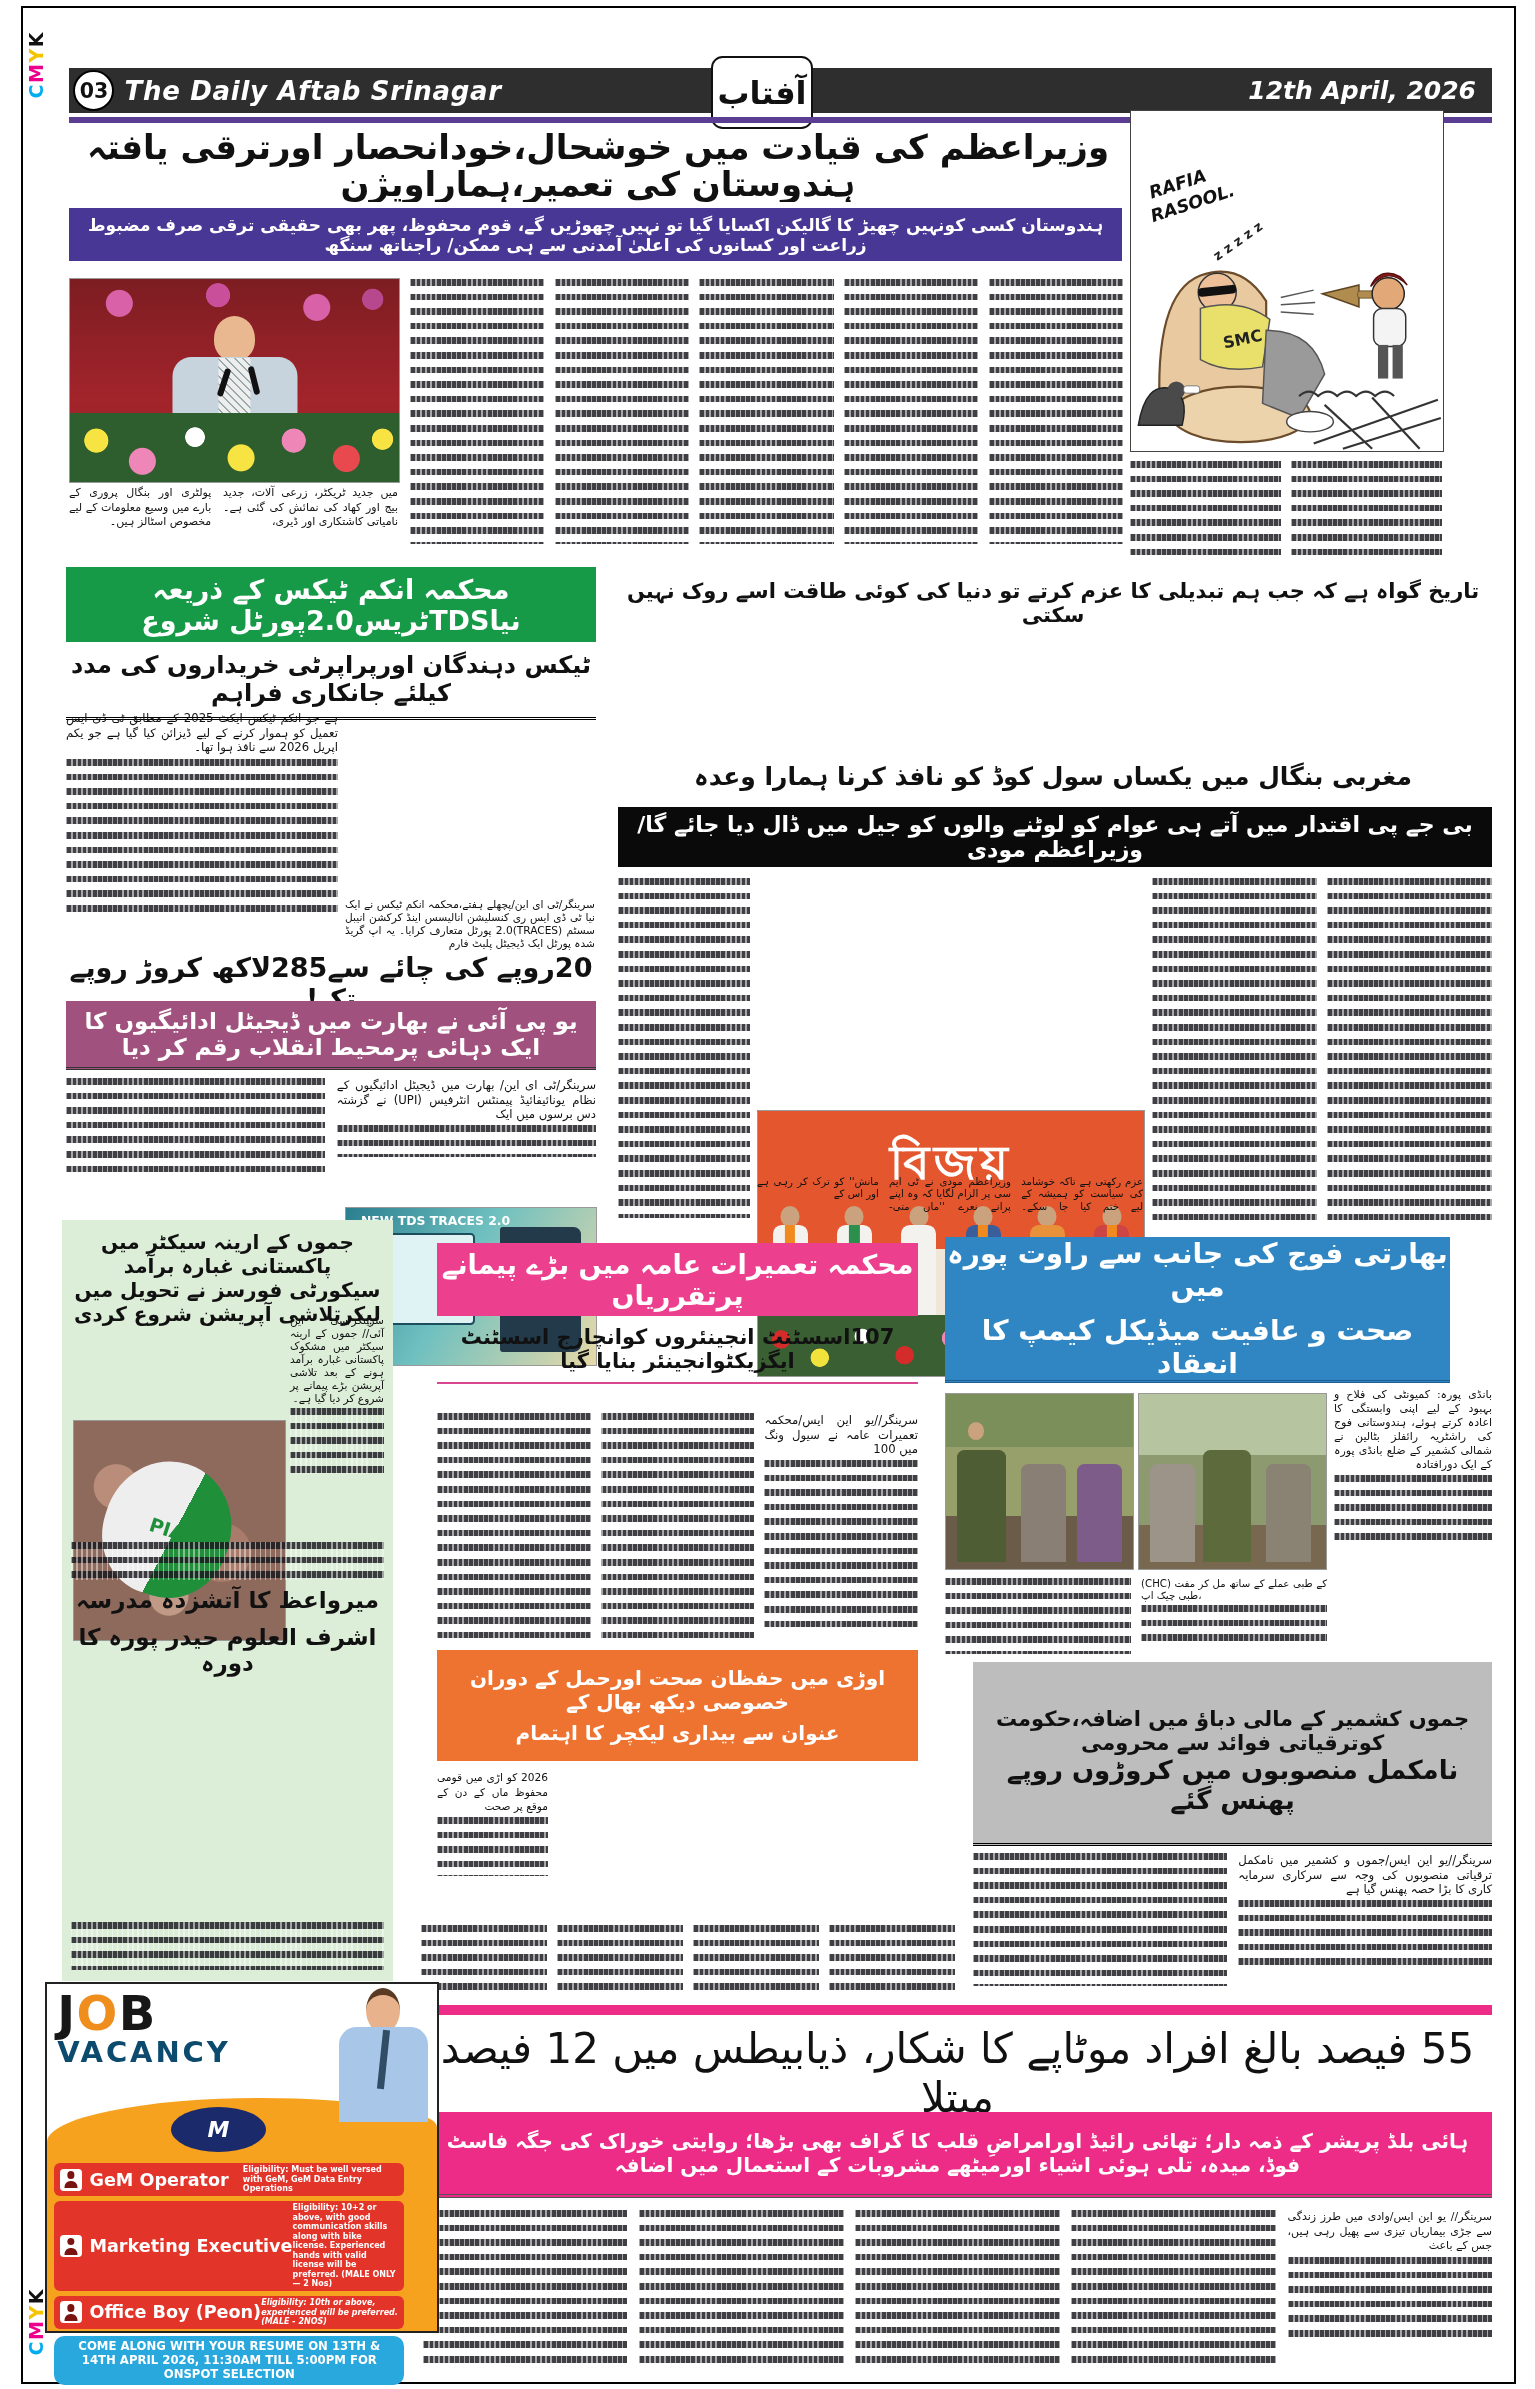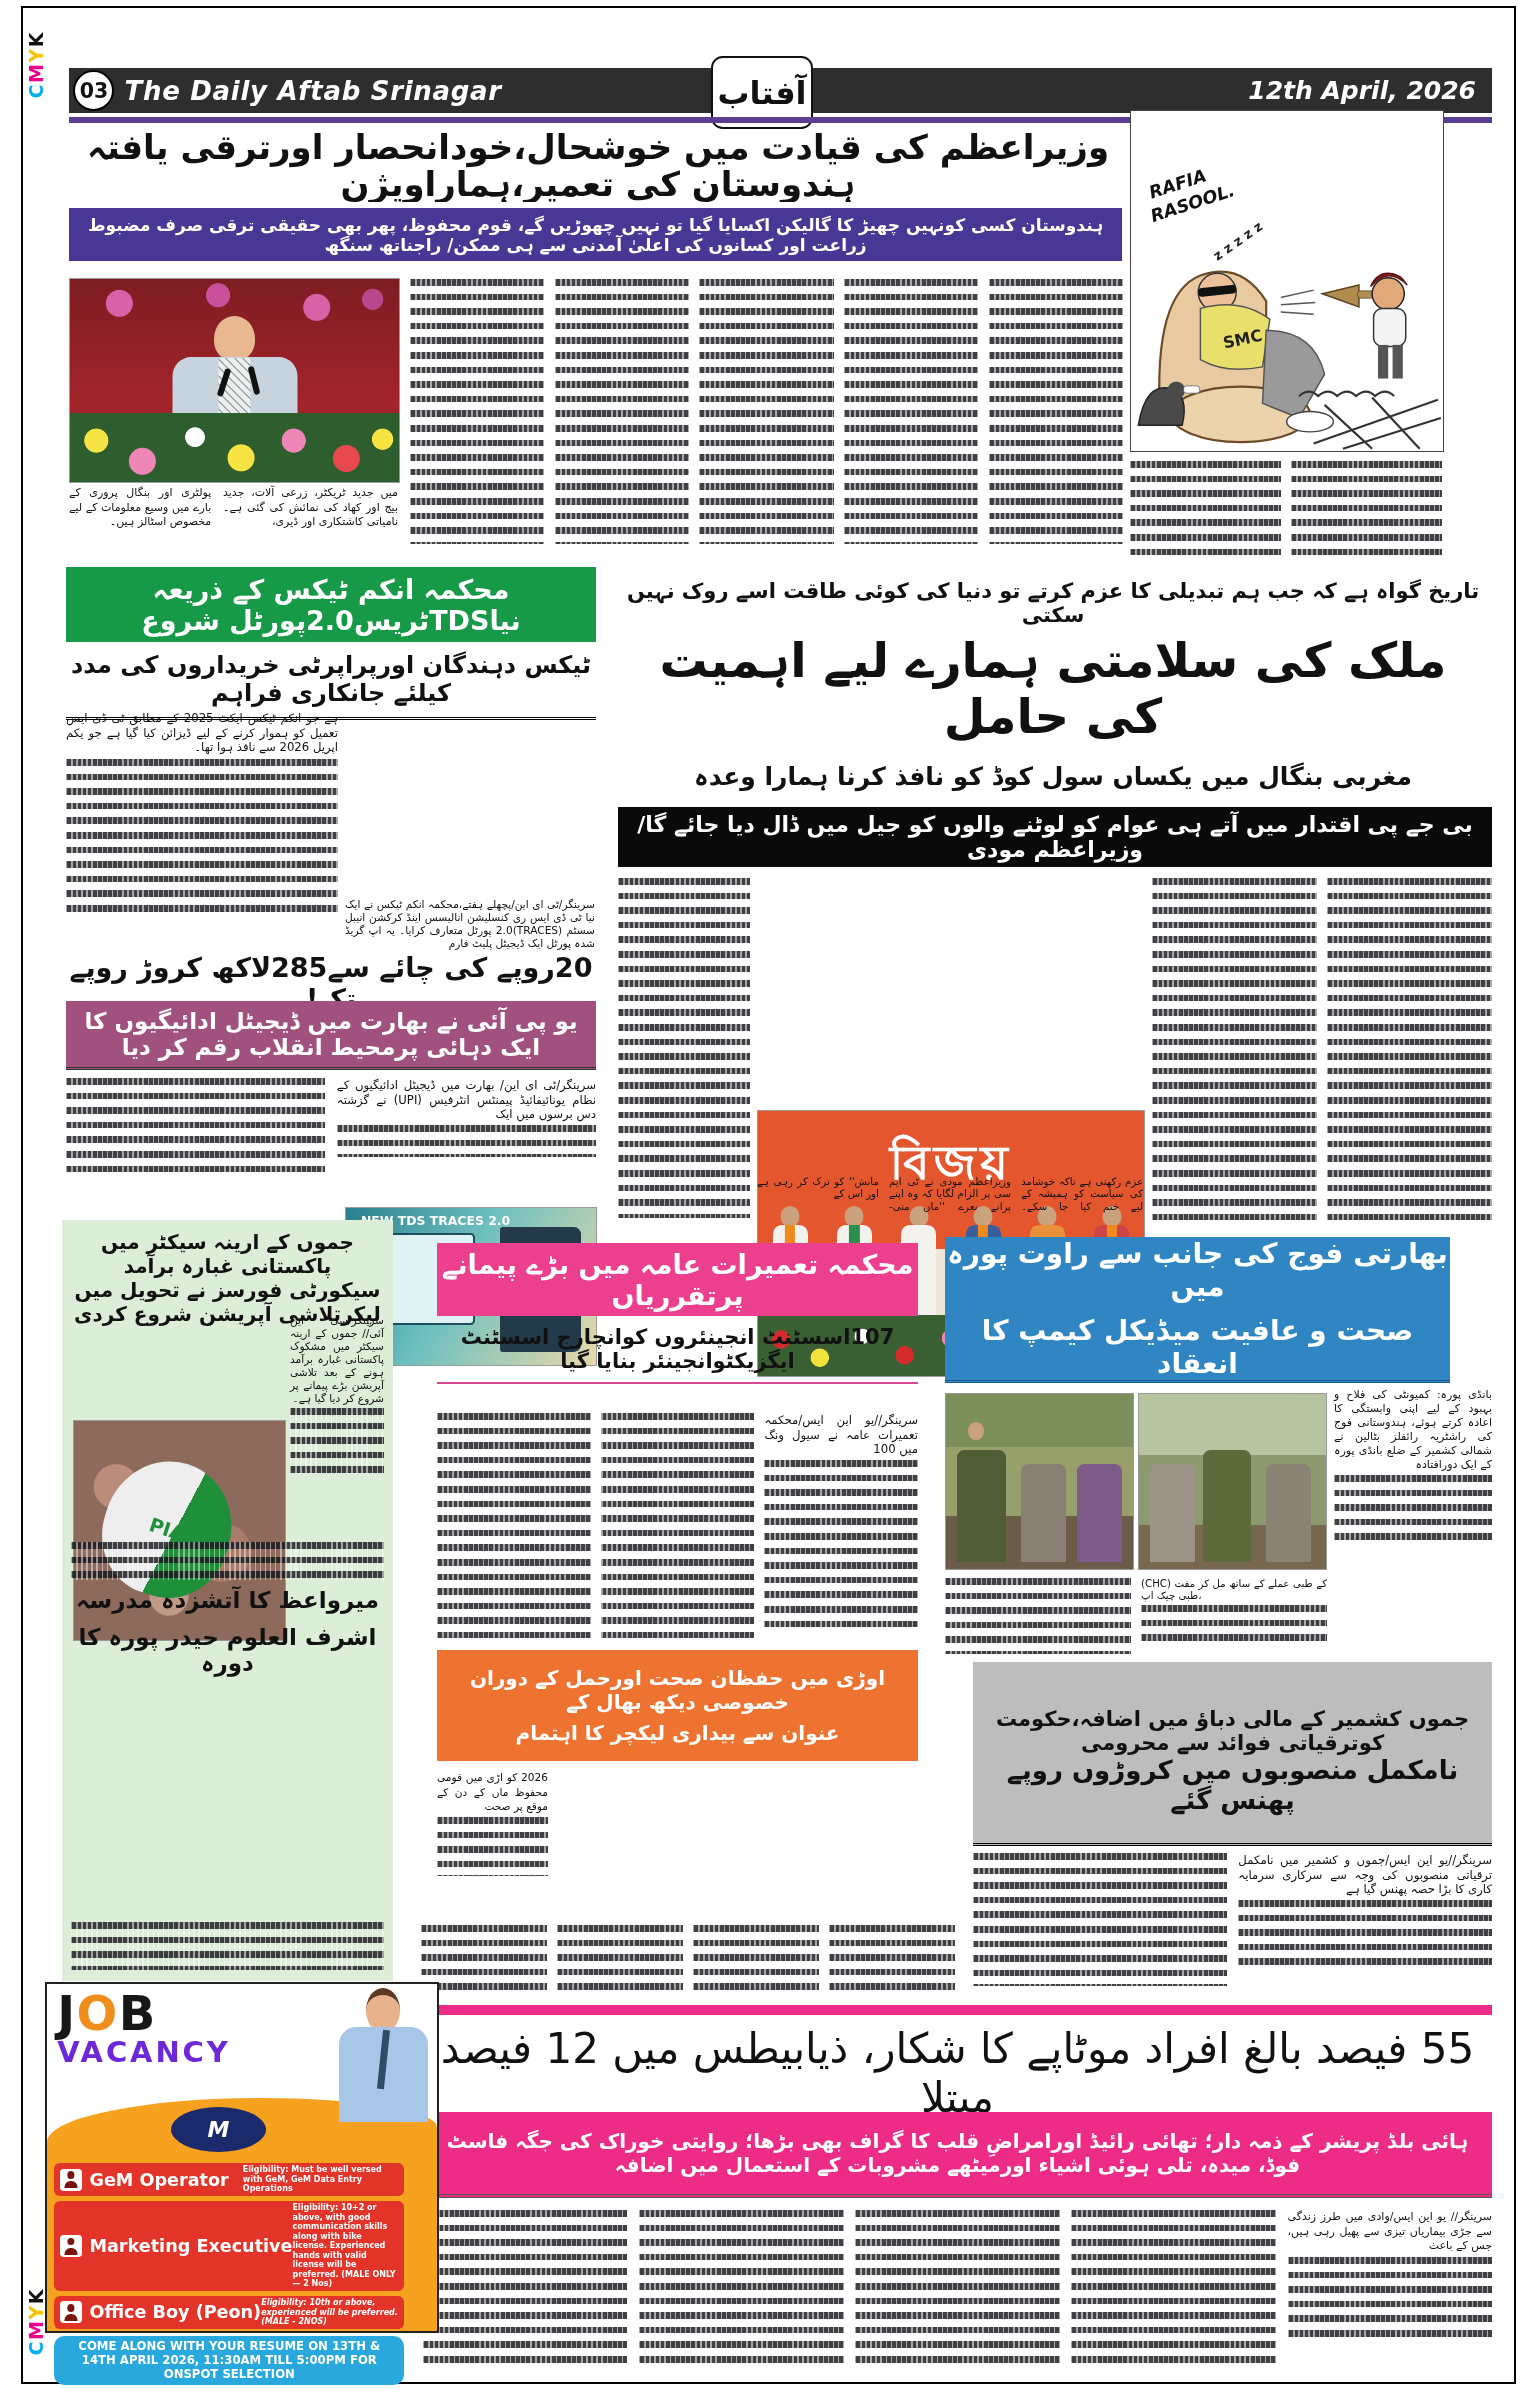--- a/index.html
+++ b/index.html
@@ -106,21 +106,21 @@
   .soldier{position:absolute;width:26%;height:64%;bottom:4%;background:#4f5d34;border-radius:7.3px 7.3px 0 0;}
   .civil{position:absolute;width:24%;height:56%;bottom:4%;background:#8a7f74;border-radius:7.3px 7.3px 0 0;}
   .c-head{position:absolute;left:50%;top:-14.6px;transform:translateX(-50%);width:16px;height:17.6px;border-radius:50%;background:#caa27e;}
   
   .cartoon{background:#fff;border:1.5px solid #444;}
   
   .jobad{background:#fff;border:2.2px solid #222;padding-left:24px;}
   .j-orange{position:absolute;left:0;right:0;bottom:0;height:233px;background:#f6a21f;border-radius:55% 45% 0 0/44px 29px;}
   .jobtitle{font-weight:900;font-size:48px;line-height:44px;letter-spacing:1.5px;color:#171717;}
   .jobtitle .o{color:#ef8d1d;}
-  .vac{font-weight:900;font-size:29px;letter-spacing:2.9px;color:#6d28d9;}
+  .vac{font-weight:900;font-size:29px;letter-spacing:2.9px;color:#0c4a6e;}
   .jrow{display:flex;align-items:center;background:#e3342a;border-radius:5.9px;color:#fff;padding:2.2px 5.9px;margin-top:5.1px;}
   .jrow .badge{width:22px;height:22px;background:#fff;border-radius:3.7px;margin-right:7.3px;flex:none;position:relative;}
   .jrow .badge:before{content:"";position:absolute;left:50%;top:2.9px;transform:translateX(-50%);width:7.3px;height:7.3px;border-radius:50%;background:#7a1410;}
   .jrow .badge:after{content:"";position:absolute;left:50%;bottom:2.2px;transform:translateX(-50%);width:13px;height:7.3px;border-radius:5.9px 5.9px 0 0;background:#7a1410;}
   .jlabel{font-weight:900;font-size:17.6px;white-space:nowrap;}
   .jelig{font-size:8px;font-weight:bold;line-height:9.5px;margin-left:auto;width:46%;}
   .jblue{background:#29a8de;border-radius:10.2px;color:#fff;font-weight:900;font-size:11.7px;text-align:center;padding:3.7px 7.3px;margin-top:6.6px;}
   .manfig{position:absolute;right:2.9px;top:4.4px;width:110px;height:135px;}
   .man-head{position:absolute;left:42px;top:0;width:34px;height:38px;border-radius:50%;background:#e8b38c;border-top:7.3px solid #5a3a22;}
   .man-body{position:absolute;left:14.6px;top:39px;width:89px;height:95px;border-radius:17.6px 17.6px 0 0;background:#a8c6e8;}
@@ -213,21 +213,20 @@
       </g>
       <path d="M230 390 q14 -12 26 0 q14 -12 26 0 q14 -12 26 0 q14 -12 26 0 q14 -12 26 0" fill="none" stroke="#333" stroke-width="3"></path>
     </svg>
   </div>
   <div class="cols abs" style="left:1130px;top:461px;width:312px;height:102px;">
     <div class="lines"></div>
     <div class="lines"></div>
   </div>
 
   <div class="abs urdu center" style="left:614px;top:579px;width:878px;font-size:21px;font-weight:bold;">تاریخ گواہ ہے کہ جب ہم تبدیلی کا عزم کرتے تو دنیا کی کوئی طاقت اسے روک نہیں سکتی</div>
-  <div class="abs urdu center" style="left:614px;top:632px;width:878px;font-size:48px;font-weight:bold;">ملک کی سلامتی ہمارے لیے اہمیت کی حامل</div>
   <div class="abs urdu center" style="left:614px;top:762px;width:878px;font-size:25px;font-weight:bold;">مغربی بنگال میں یکساں سول کوڈ کو نافذ کرنا ہمارا وعدہ</div>
   <div class="band blackband abs" style="left:618px;top:807px;width:874px;height:60px;">
     <div class="urdu white center" style="font-size:22px;font-weight:bold;padding:0 10.2px;">بی جے پی اقتدار میں آتے ہی عوام کو لوٹنے والوں کو جیل میں ڈال دیا جائے گا/ وزیراعظم مودی</div>
   </div>
   <div class="lines abs" style="left:618px;top:878px;width:132px;height:340px;"></div>
   <div class="ph rally abs" style="left:757px;top:905px;width:386px;height:265px;">
     <div class="rally-banner">বিজয়</div>
     <div class="crowd">
       <div class="person">
           <div class="p-head"></div>

